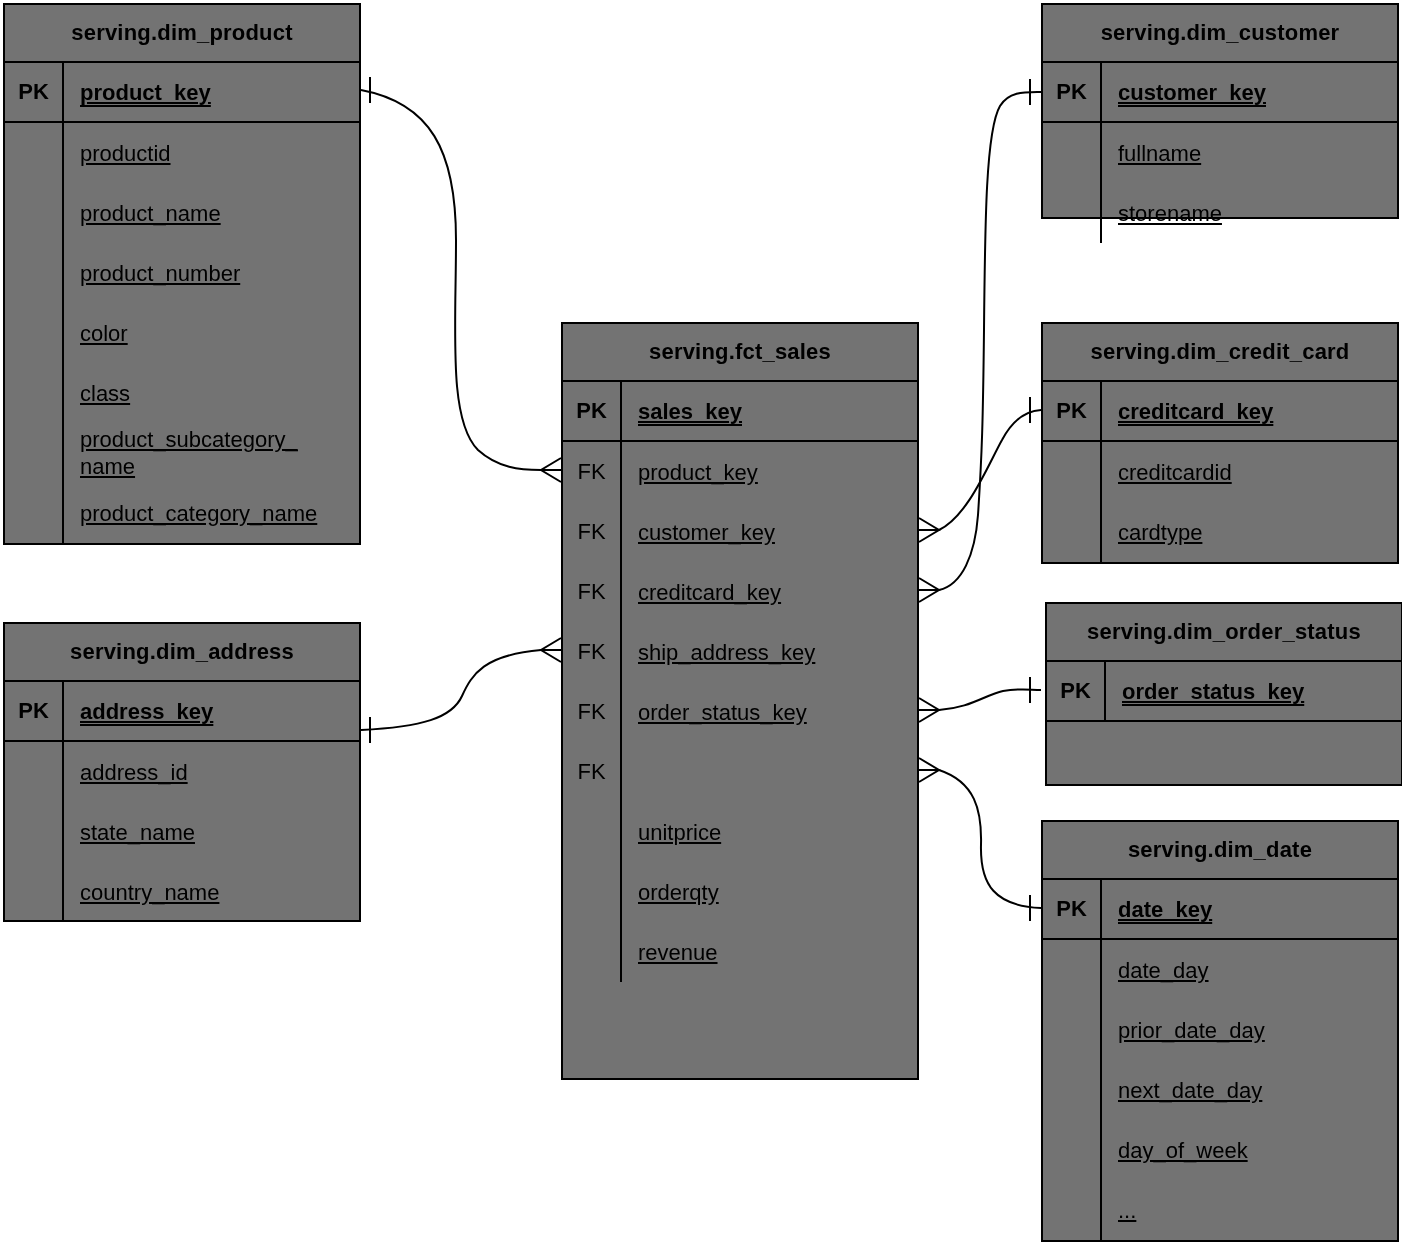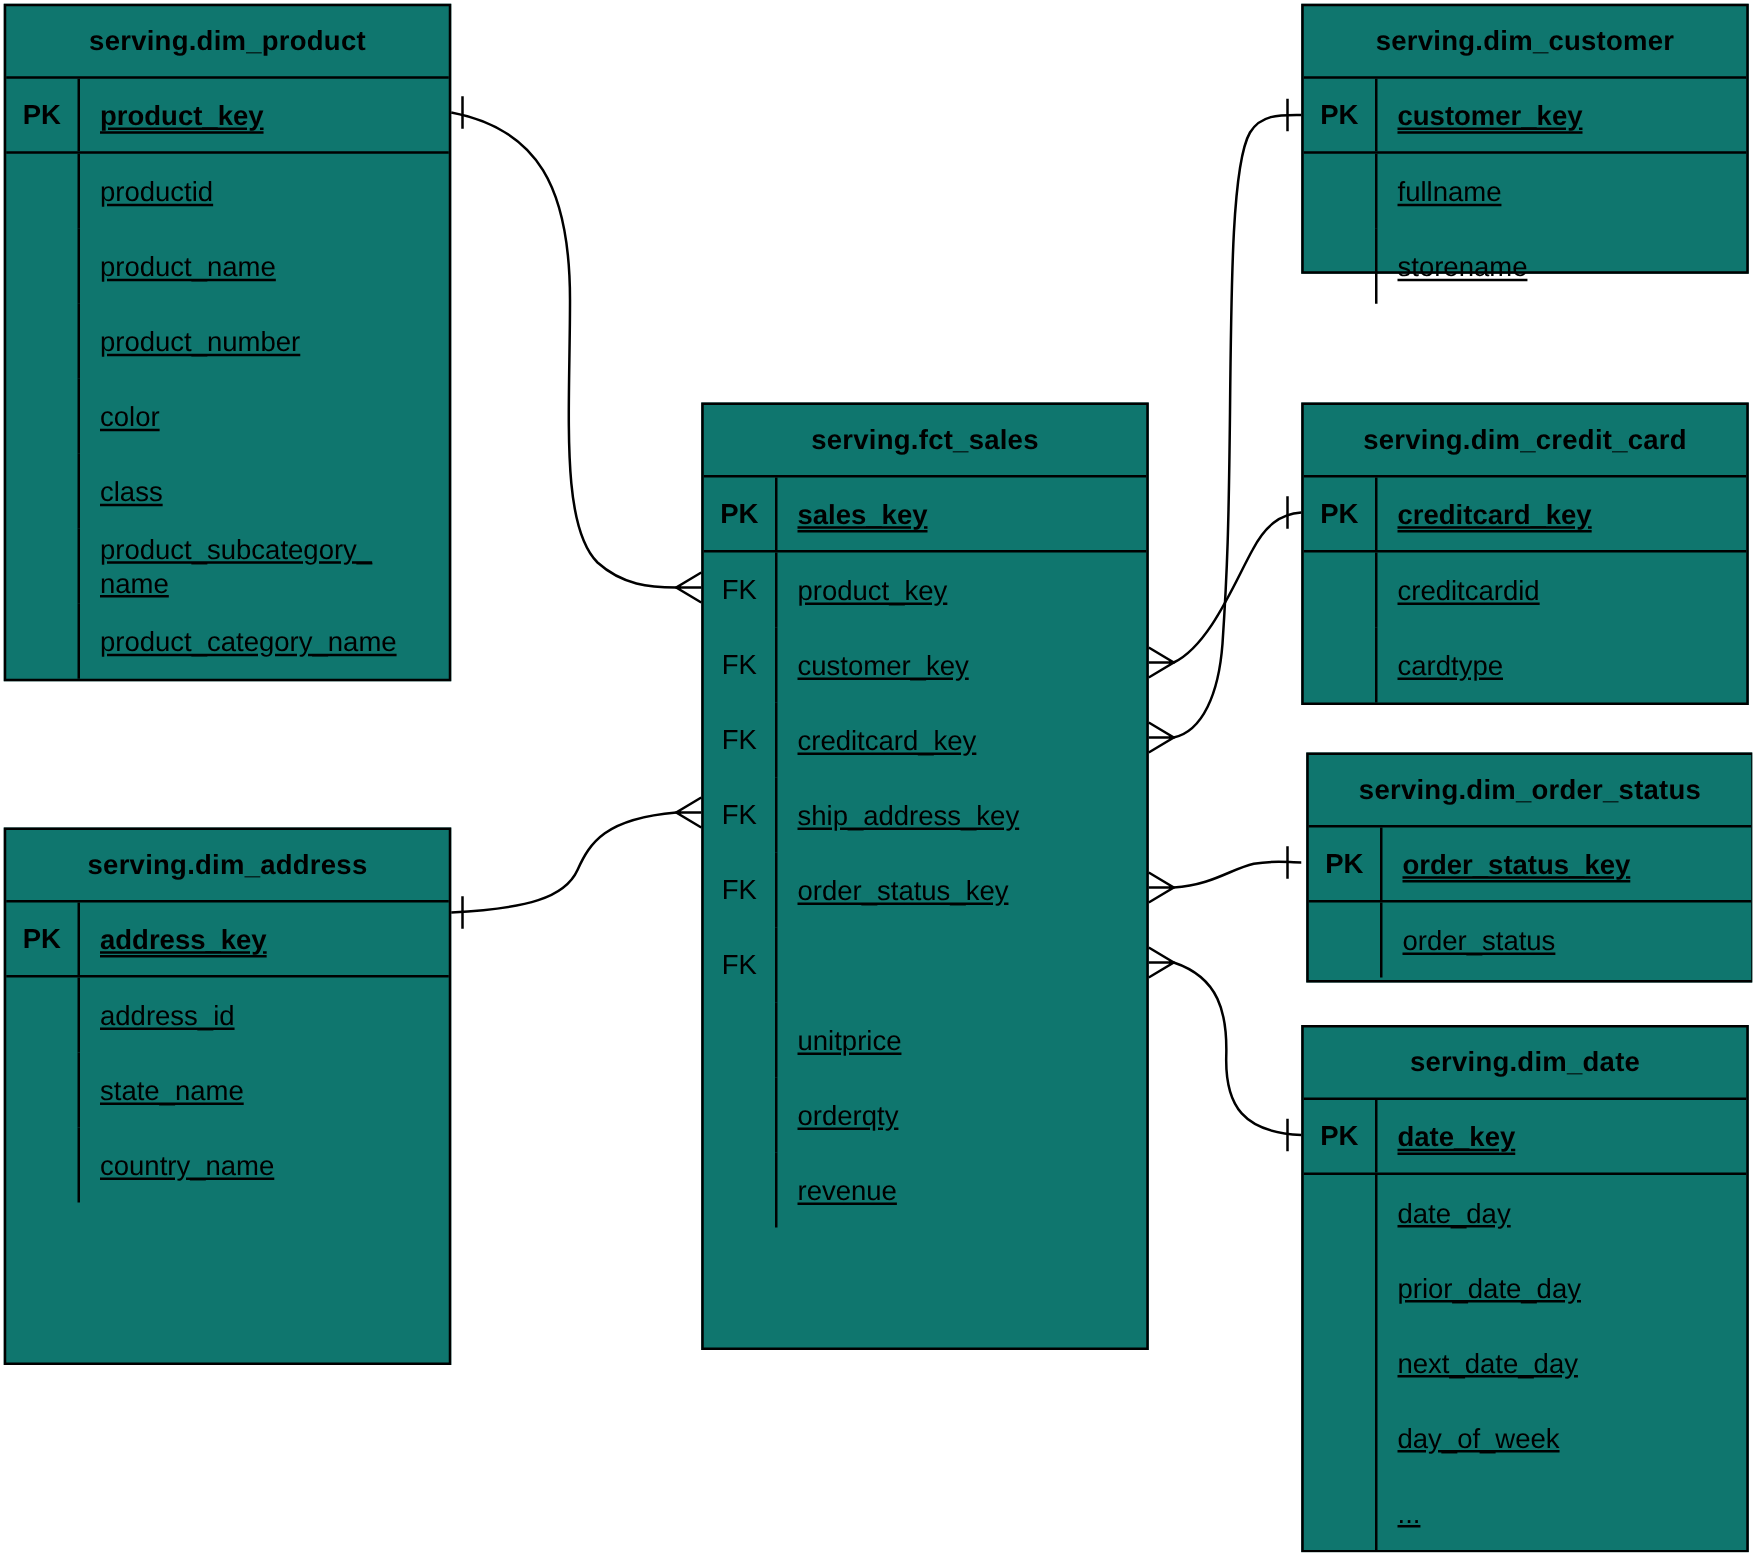--- a/index.html
+++ b/index.html
@@ -8,21 +8,21 @@
     position: relative;
     width: 1402px;
     height: 1242px;
     background: #ffffff;
     font-family: "Liberation Sans", "DejaVu Sans", sans-serif;
     color: #000000;
     overflow: hidden;
   }
   .ent {
     position: absolute;
-    background: #0f766e;
+    background: #737373;
     border: 2px solid #000000;
   }
   .ttl {
     height: 58px;
     border-bottom: 2px solid #000000;
     display: flex;
     align-items: center;
     justify-content: center;
     font-weight: bold;
     font-size: 22px;
@@ -115,21 +115,21 @@
         </div>
       </div>
     <div class="row">
         <div class="gut"></div>
         <div class="fld">
           <span>product_category_name</span>
         </div>
       </div>
   </div>
 
-  <div class="ent" style="left:3px;top:662px;width:358px;height:430px">
+  <div class="ent" style="left:3px;top:622px;width:358px;height:300px">
     <div class="ttl">serving.dim_address</div>
     <div class="row pk">
       <div class="gut">PK</div>
       <div class="fld">
           <span>address_key</span>
         </div>
     </div>
     <div class="row">
         <div class="gut"></div>
         <div class="fld">
@@ -256,26 +256,20 @@
   </div>
 
   <div class="ent" style="left:1045px;top:602px;width:358px;height:184px">
     <div class="ttl">serving.dim_order_status</div>
     <div class="row pk">
       <div class="gut">PK</div>
       <div class="fld">
           <span>order_status_key</span>
         </div>
     </div>
-    <div class="row">
-        <div class="gut"></div>
-        <div class="fld">
-          <span>order_status</span>
-        </div>
-      </div>
   </div>
 
   <div class="ent" style="left:1041px;top:820px;width:358px;height:422px">
     <div class="ttl">serving.dim_date</div>
     <div class="row pk">
       <div class="gut">PK</div>
       <div class="fld">
           <span>date_key</span>
         </div>
     </div>

